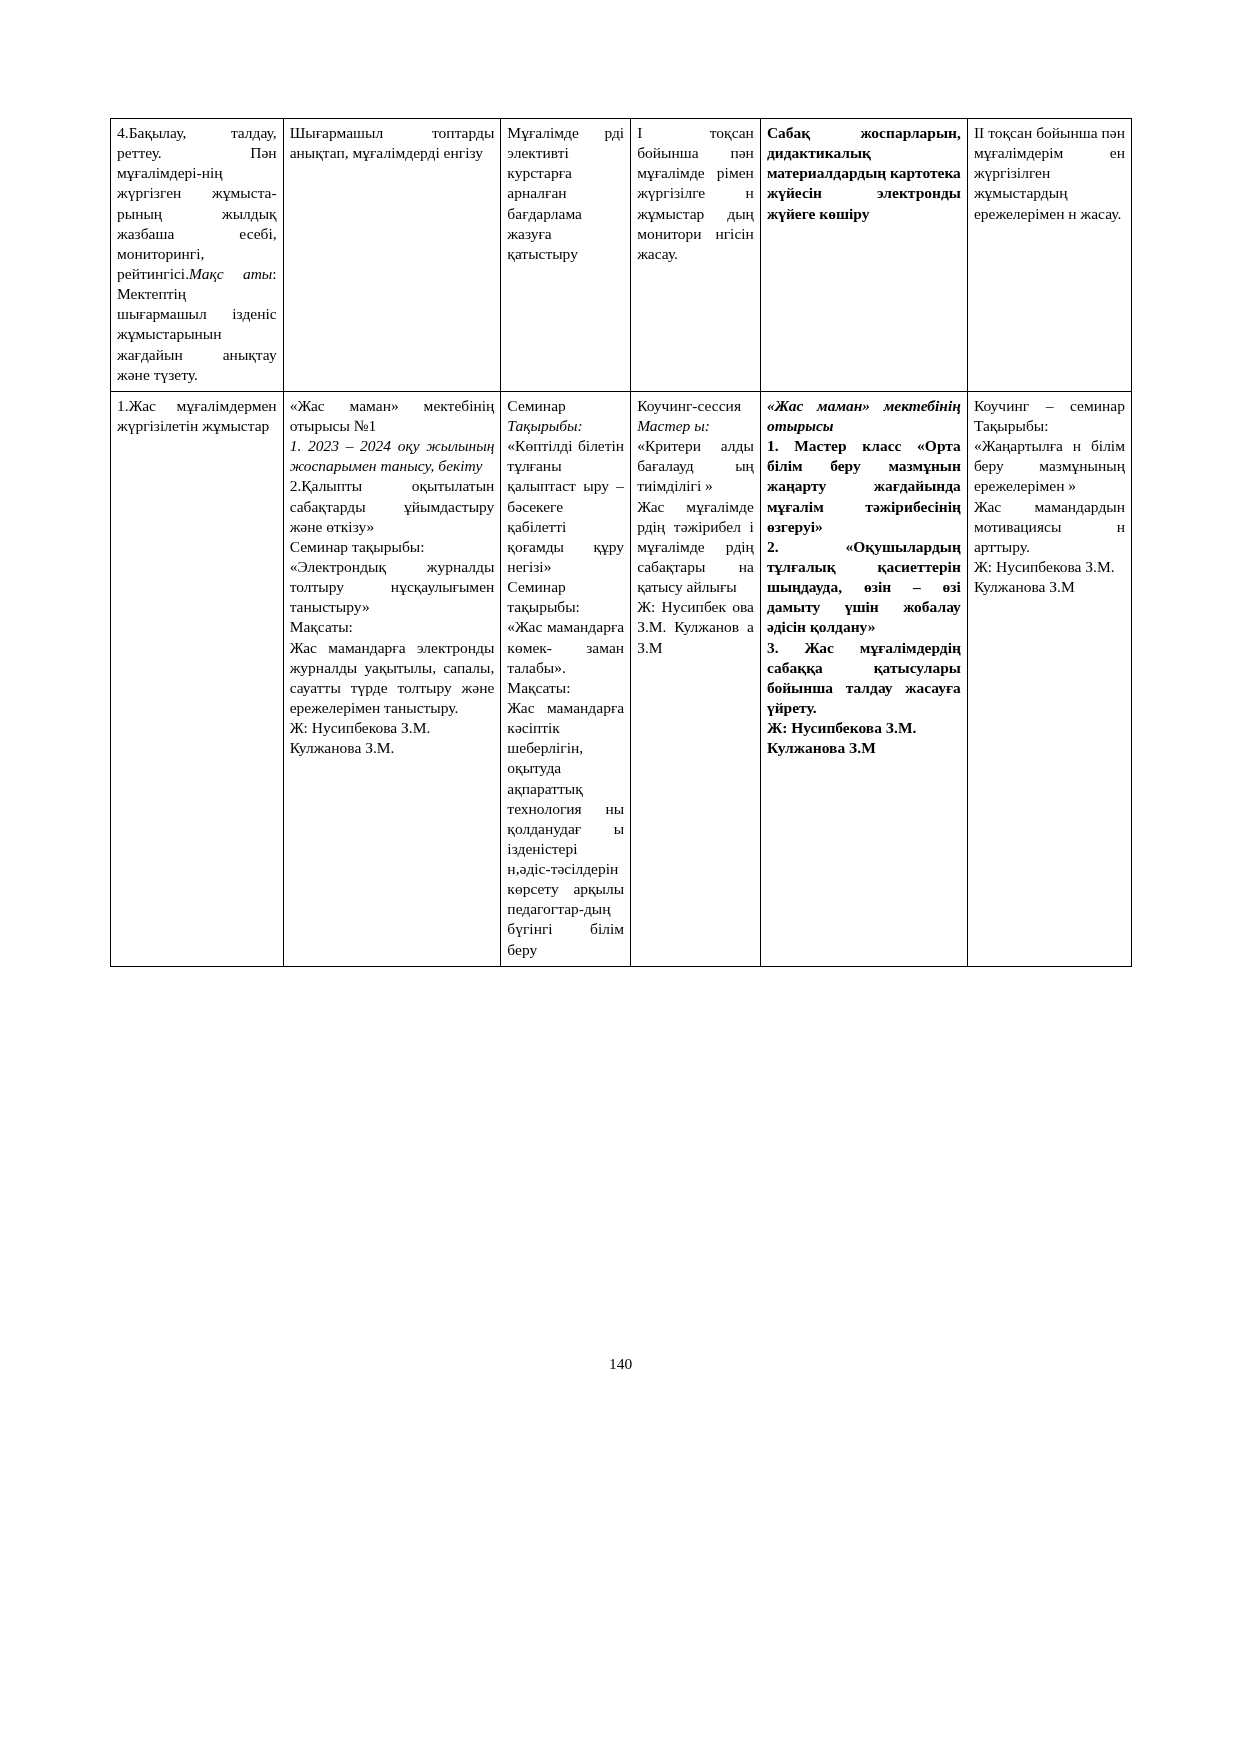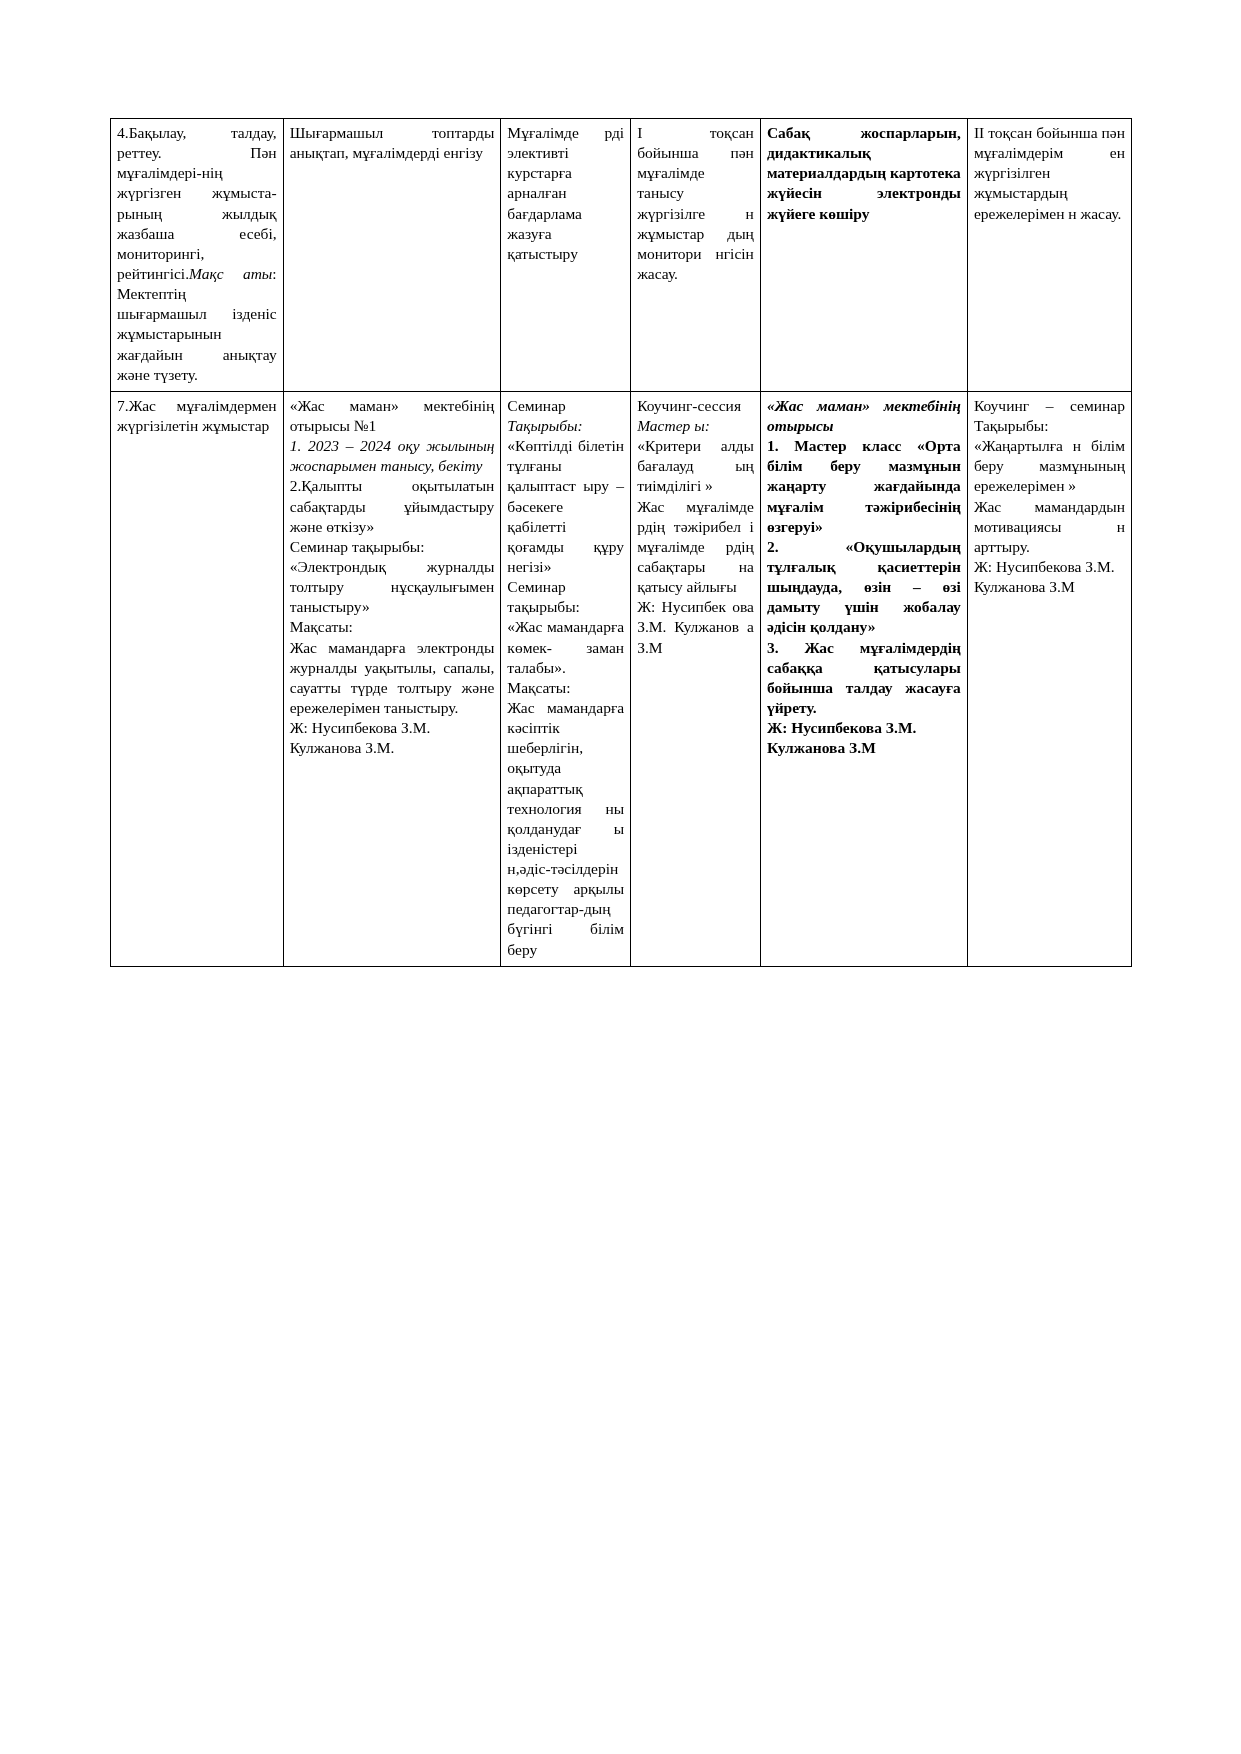--- a/index.html
+++ b/index.html
@@ -66,30 +66,31 @@
 
 <div class="page">
 
   <div class="table-wrap">
     <table class="doc-table">
       <tbody>
         <tr>
           <td class="c1 cell"><span>4.Бақылау, талдау, реттеу. Пән мұғалімдері-нің жүргізген жұмыста-рының жылдық жазбаша есебі, мониторингі, рейтингісі.</span><span class="it">Мақс аты</span><span>: Мектептің шығармашыл ізденіс жұмыстарынын жағдайын анықтау және түзету.</span></td>
           <td class="c2 cell"><span>Шығармашыл топтарды анықтап, мұғалімдерді енгізу</span></td>
           <td class="c3 cell"><span>Мұғалімде рді элективті курстарға арналған бағдарлама жазуға қатыстыру</span></td>
-          <td class="c4 cell"><span>І тоқсан бойынша пән мұғалімде танысу жүргізілге н жұмыстар дың монитори нгісін жасау.</span></td>
+          <td class="c4 cell"><span>І тоқсан бойынша пән мұғалімде рімен жүргізілге н жұмыстар дың монитори нгісін жасау.</span></td>
           <td class="c5 cell"><span>Сабақ жоспарларын, дидактикалық материалдардың картотека жүйесін электронды жүйеге көшіру</span></td>
           <td class="c6 cell"><span>ІІ тоқсан бойынша пән мұғалімдерім ен жүргізілген жұмыстардың ережелерімен н жасау.</span></td>
         </tr>
         <tr>
-          <td class="c1 cell"><span>7.Жас мұғалімдермен жүргізілетін жұмыстар</span></td>
+          <td class="c1 cell"><span>1.Жас мұғалімдермен жүргізілетін жұмыстар</span></td>
           <td class="c2 cell"><span>«Жас маман» мектебінің отырысы №1</span><br><span class="it">1.  2023 – 2024 оқу жылының жоспарымен танысу, бекіту</span><br><span>2.Қалыпты оқытылатын сабақтарды ұйымдастыру және өткізу»</span><br><span>Семинар тақырыбы:</span><br><span>«Электрондық журналды толтыру нұсқаулығымен таныстыру»</span><br><span>Мақсаты:</span><br><span>Жас мамандарға электронды журналды уақытылы, сапалы, сауатты түрде толтыру және ережелерімен таныстыру.</span><br><span>Ж: Нусипбекова З.М.</span><br><span>Кулжанова З.М.</span></td>
           <td class="c3 cell"><span>Семинар</span><br><span class="it">Тақырыбы:</span><br><span>«Көптілді білетін тұлғаны қалыптаст ыру – бәсекеге қабілетті қоғамды құру негізі»</span><br><span>Семинар тақырыбы:</span><br><span>«Жас мамандарға көмек- заман талабы».</span><br><span>Мақсаты:</span><br><span>Жас мамандарға кәсіптік шеберлігін, оқытуда ақпараттық технология ны қолданудағ ы ізденістері н,әдіс-тәсілдерін көрсету арқылы педагогтар-дың бүгінгі білім беру</span></td>
           <td class="c4 cell"><span>Коучинг-сессия</span><br><span class="it">Мастер ы:</span><br><span>«Критери алды бағалауд ың тиімділігі »</span><br><span>Жас мұғалімде рдің тәжірибел і мұғалімде рдің сабақтары на қатысу айлығы</span><br><span>Ж: Нусипбек ова З.М. Кулжанов а З.М</span></td>
           <td class="c5 cell"><span class="it">«Жас маман» мектебінің отырысы</span><br><span>1. Мастер класс «Орта білім беру мазмұнын жаңарту жағдайында мұғалім тәжірибесінің өзгеруі»</span><br><span>2. «Оқушылардың тұлғалық қасиеттерін шыңдауда, өзін – өзі дамыту үшін жобалау әдісін қолдану»</span><br><span>3. Жас мұғалімдердің сабаққа қатысулары бойынша талдау жасауға үйрету.</span><br><span>Ж: Нусипбекова З.М.</span><br><span>Кулжанова З.М</span></td>
           <td class="c6 cell"><span>Коучинг – семинар Тақырыбы: «Жаңартылға н білім беру мазмұнының ережелерімен »</span><br><span>Жас мамандардын мотивациясы н арттыру.</span><br><span>Ж: Нусипбекова З.М.</span><br><span>Кулжанова З.М</span></td>
         </tr>
       </tbody>
     </table>
   </div>
 
+  <div class="pagenum">140</div>
 
 </div>
 
 </body></html>

